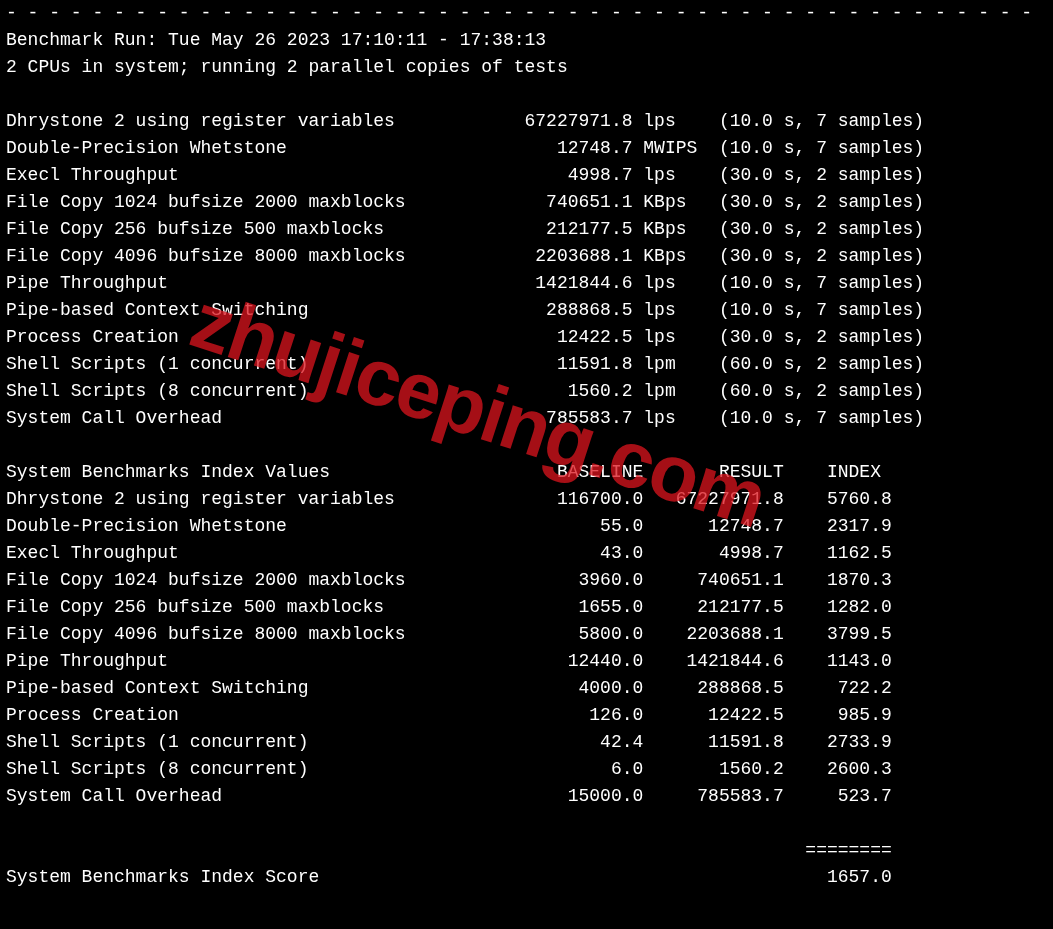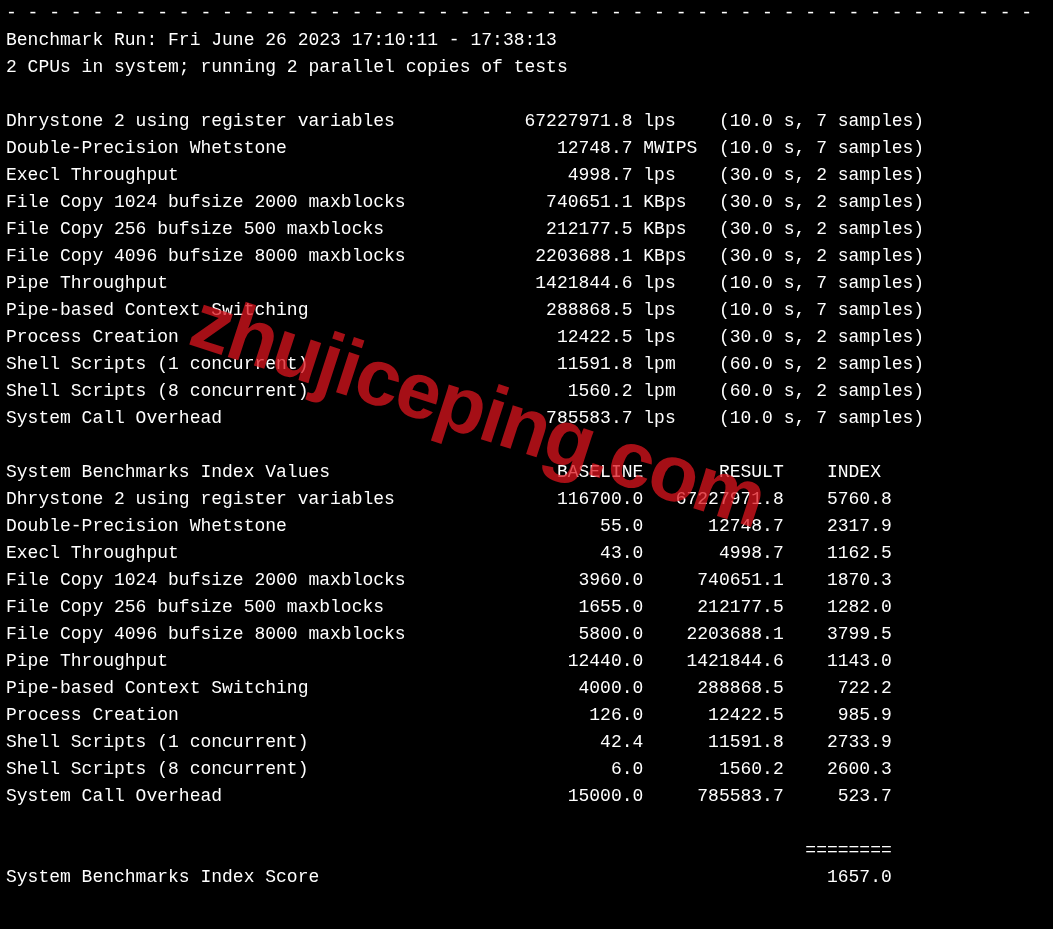--- a/index.html
+++ b/index.html
@@ -29,21 +29,21 @@
     transform: rotate(18deg);
     pointer-events: none;
     font-family: Arial, sans-serif;
     letter-spacing: -2px;
   }
 </style>
 </head>
 <body>
 
 <div class="terminal"><span>- - - - - - - - - - - - - - - - - - - - - - - - - - - - - - - - - - - - - - - - - - - - - - - - - - -</span>
-<span>Benchmark Run: Fri June 26 2023 17:10:11 - 17:38:13</span>
+<span>Benchmark Run: Tue May 26 2023 17:10:11 - 17:38:13</span>
 <span>2 CPUs in system; running 2 parallel copies of tests</span>
 
 <span id="tests-block">Dhrystone 2 using register variables            67227971.8 lps    (10.0 s, 7 samples)
 Double-Precision Whetstone                         12748.7 MWIPS  (10.0 s, 7 samples)
 Execl Throughput                                    4998.7 lps    (30.0 s, 2 samples)
 File Copy 1024 bufsize 2000 maxblocks             740651.1 KBps   (30.0 s, 2 samples)
 File Copy 256 bufsize 500 maxblocks               212177.5 KBps   (30.0 s, 2 samples)
 File Copy 4096 bufsize 8000 maxblocks            2203688.1 KBps   (30.0 s, 2 samples)
 Pipe Throughput                                  1421844.6 lps    (10.0 s, 7 samples)
 Pipe-based Context Switching                      288868.5 lps    (10.0 s, 7 samples)

